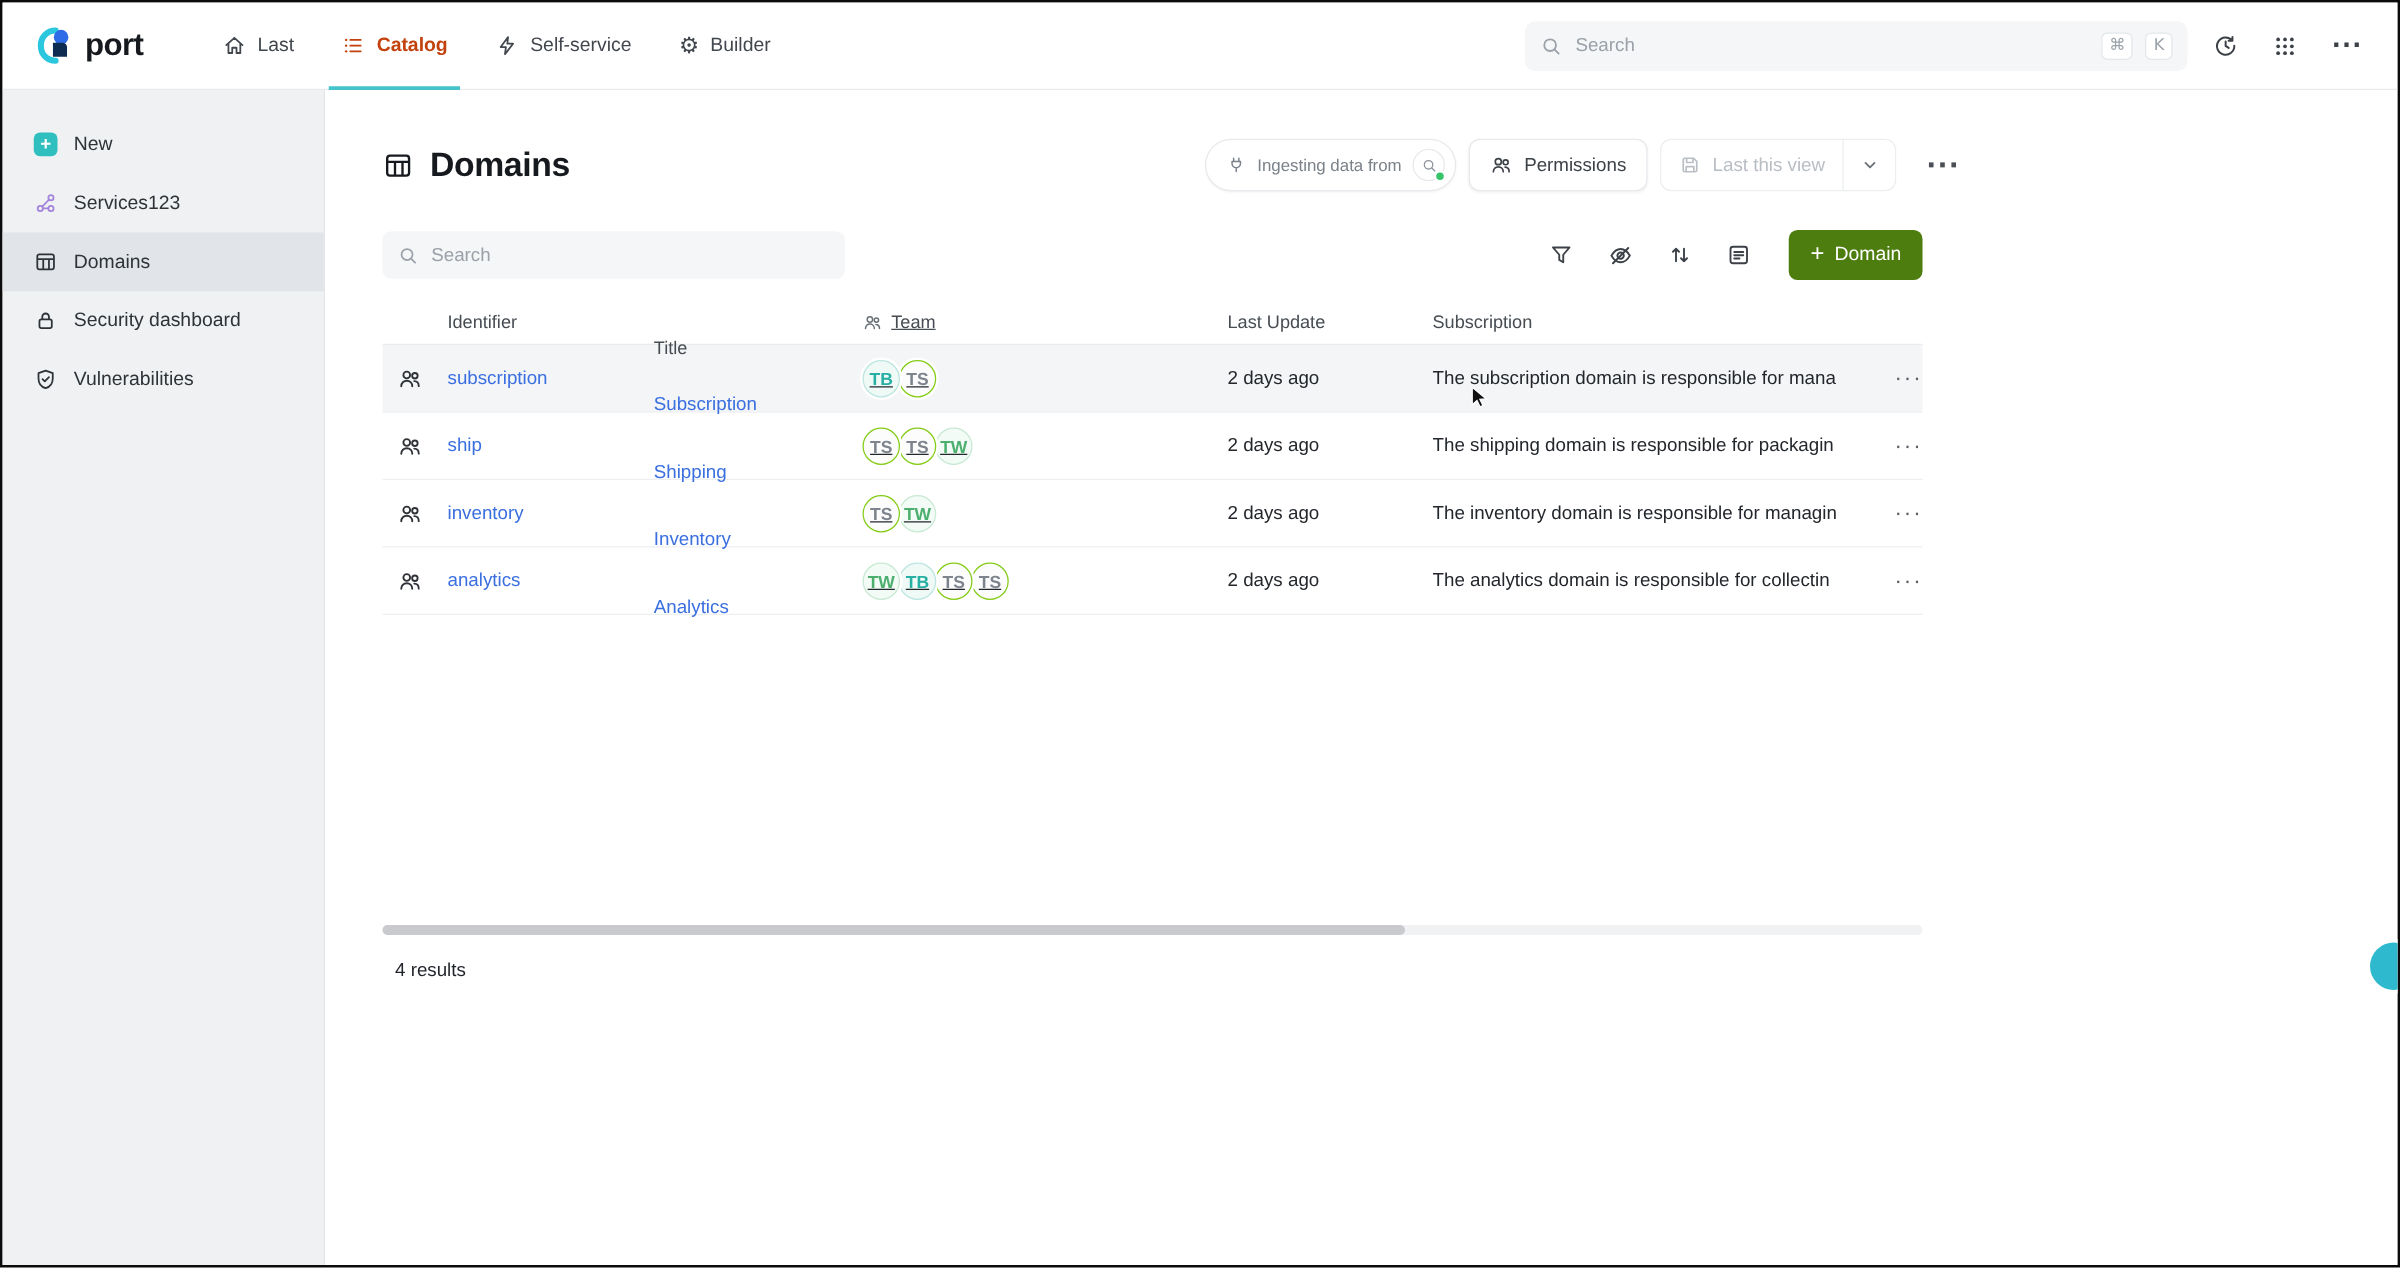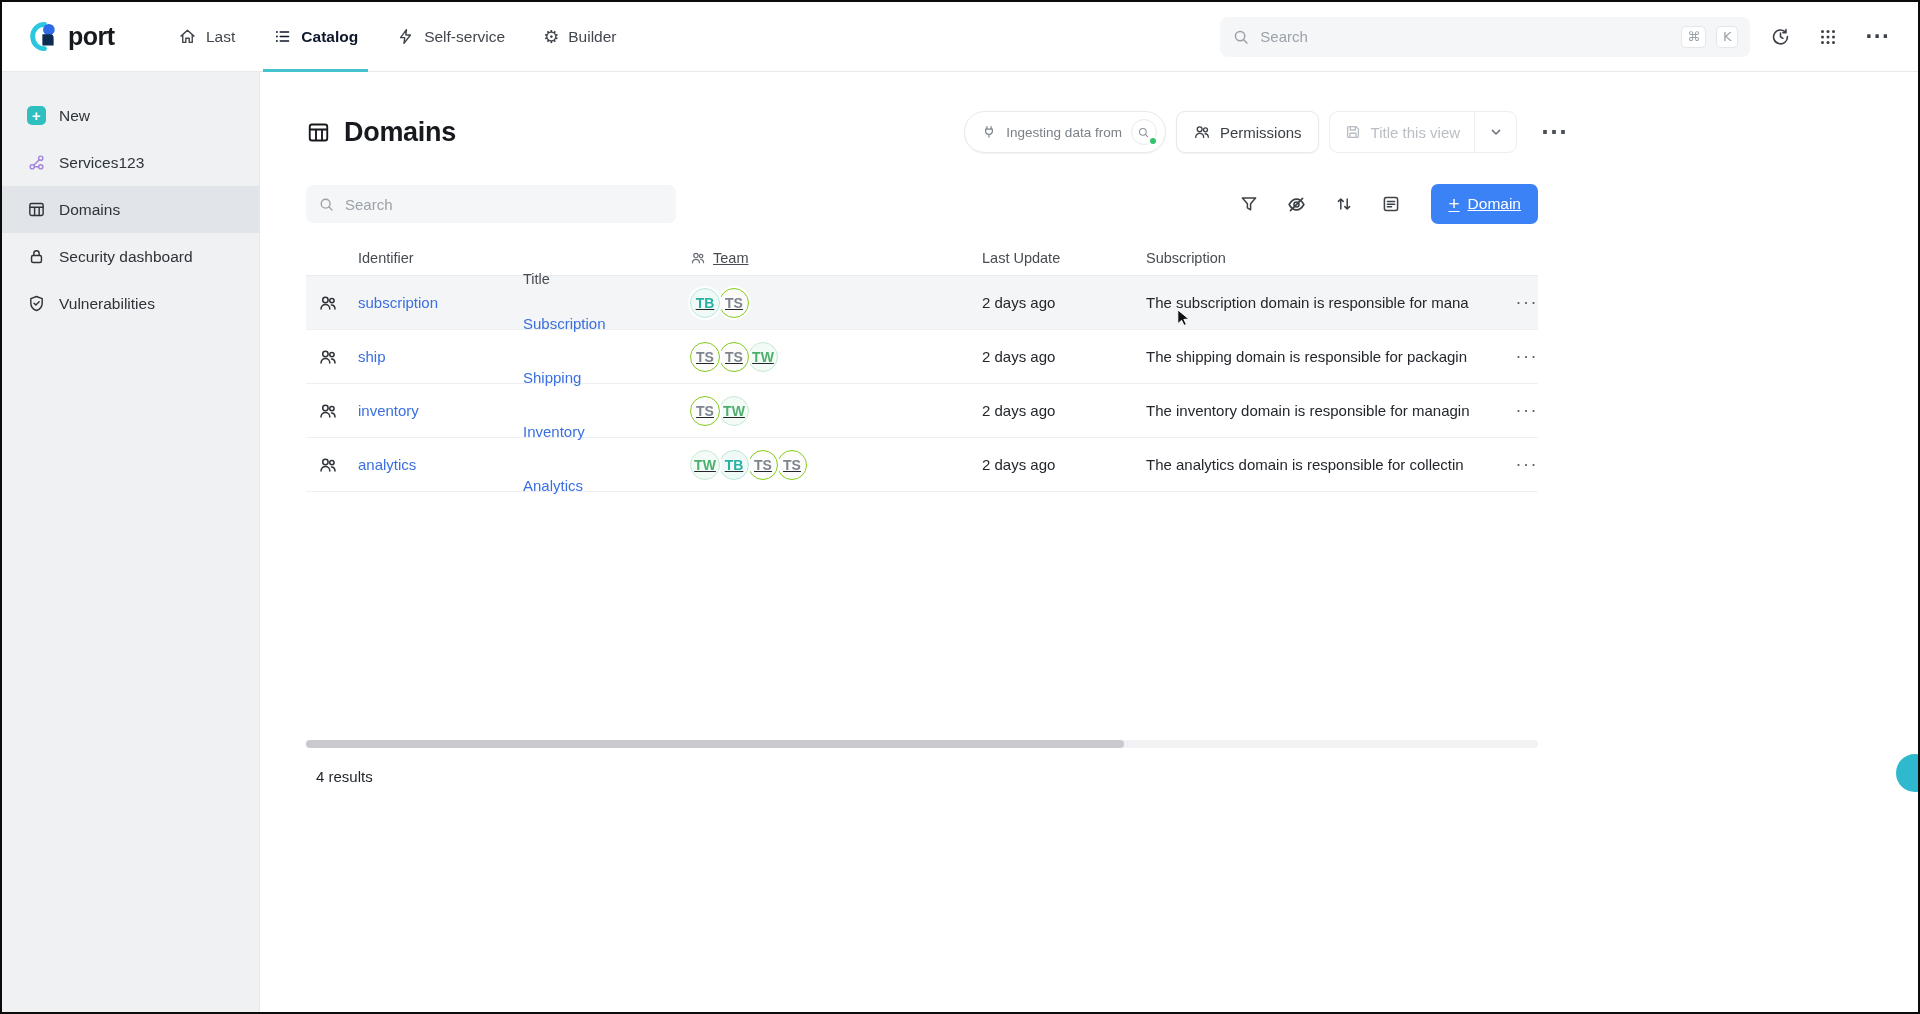--- a/index.html
+++ b/index.html
@@ -17,21 +17,21 @@
     background:#fff; border-bottom:1px solid #E8EAEC;
     display:flex; align-items:center; z-index:6;
   }
   .logo { width:176px; padding-left:26px; display:flex; align-items:center; gap:7px; cursor:pointer; }
   .logo-text { font-size:25px; font-weight:800; color:#16191D; letter-spacing:-0.5px; }
   .nav { display:flex; align-items:center; height:100%; gap:38px; }
   .nav-item {
     position:relative; height:100%; display:flex; align-items:center; gap:9px;
     font-size:15.5px; color:#42474E; cursor:pointer;
   }
-  .nav-item.active { color:#0f172a; font-weight:600; }
+  .nav-item.active { color:#c2410c; font-weight:600; }
   .nav-item.active::after {
     content:""; position:absolute; left:-10px; right:-10px; bottom:-1px; height:3px;
     background:#44C3CC;
   }
   .top-search {
     margin-left:auto; width:530px; height:40px; background:#F5F6F7; border-radius:8px;
     display:flex; align-items:center; padding:0 12px; gap:10px; color:#9AA1A9;
   }
   .top-search input {
     flex:1; border:none; outline:none; background:transparent; font-size:15px;
@@ -102,22 +102,22 @@
   .tbl-search {
     width:370px; height:38px; background:#F5F6F7; border-radius:7px;
     display:flex; align-items:center; gap:10px; padding:0 12px; color:#9AA1A9;
   }
   .tbl-search input { flex:1; border:none; outline:none; background:transparent; font-size:15px; font-family:inherit; color:#23272C; }
   .tbl-search input::placeholder { color:#9AA1A9; }
   .tool-icons { margin-left:auto; display:flex; align-items:center; gap:27px; color:#3C4147; }
   .tool-icons svg { cursor:pointer; }
   .add-btn {
     margin-left:30px; height:40px; padding:0 17px; border:none; border-radius:7px;
-    background:#3b82f6; color:#fff; font-size:15.5px; font-family:inherit;
-    display:flex; align-items:center; gap:8px; cursor:pointer;text-decoration:underline;
+    background:#4d7c0f; color:#fff; font-size:15.5px; font-family:inherit;
+    display:flex; align-items:center; gap:8px; cursor:pointer;
   }
   .add-btn .plus::before { content:"+"; font-size:19px; font-weight:400; line-height:1; }
 
   
   .table { position:absolute; top:168px; left:46px; width:1232px; }
   .thead { display:flex; align-items:center; height:36px; font-size:14.5px; color:#464C52; border-bottom:1px solid #E9EBEE; }
   .trow  { display:flex; align-items:center; height:54px; font-size:15px; border-bottom:1px solid #EDEFF1; cursor:pointer; }
   .trow.hl { background:#F4F5F7; }
   .col-icon   { width:52px; padding-left:12px; display:flex; color:#2F3338; }
   .col-id     { width:165px; }
@@ -349,21 +349,21 @@
         <svg class="ic" width="18" height="18" viewBox="0 0 20 20">
             <use href="#i-people"></use>
           </svg>
         <span>Permissions</span>
       </div>
       <div class="save-group">
         <div class="save-main">
           <svg class="ic" width="18" height="18" viewBox="0 0 20 20">
               <use href="#i-save"></use>
             </svg>
-          <span>Title this view</span>
+          <span>Last this view</span>
         </div>
         <div class="save-caret">
           <svg class="ic" width="18" height="18" viewBox="0 0 20 20">
               <use href="#i-chev"></use>
             </svg>
         </div>
       </div>
       <span class="glyph glyph-more header-dots">···</span>
     </div>
   </div>

